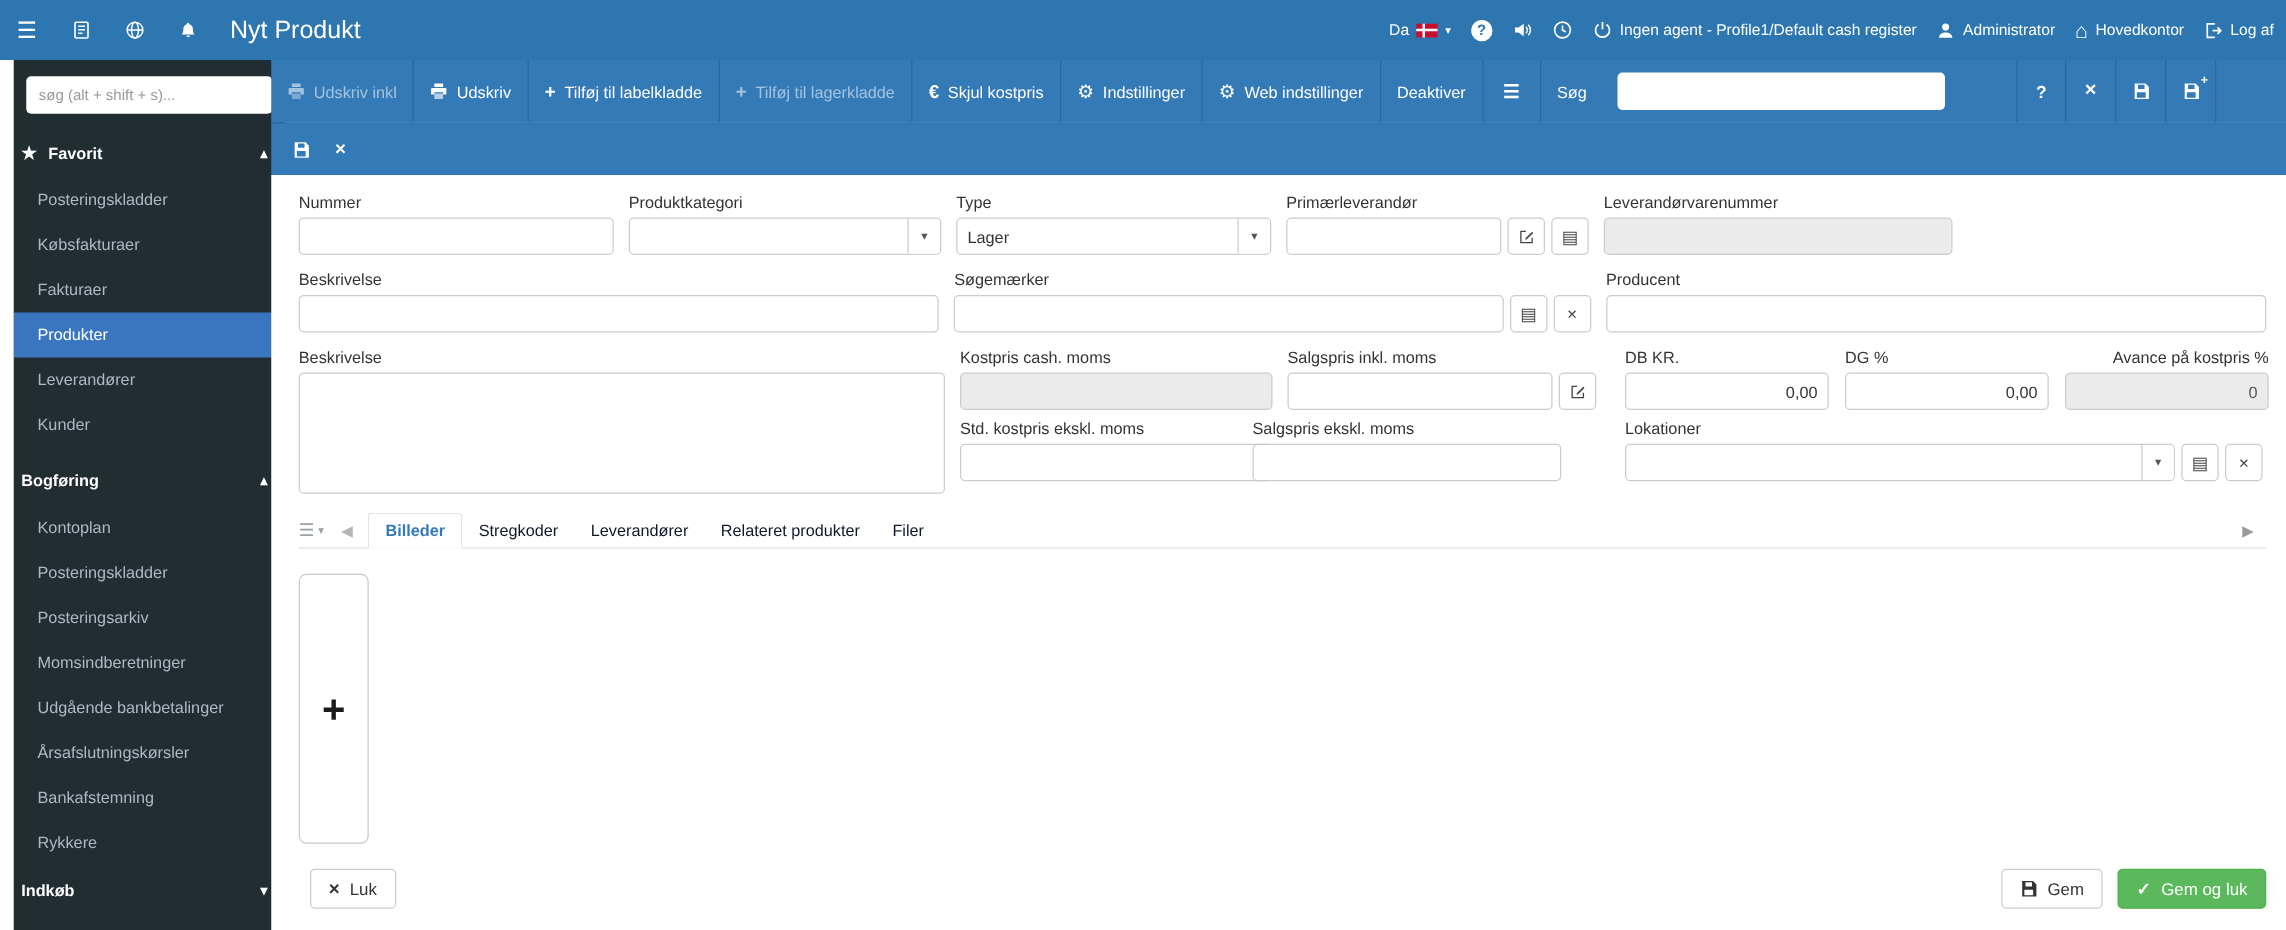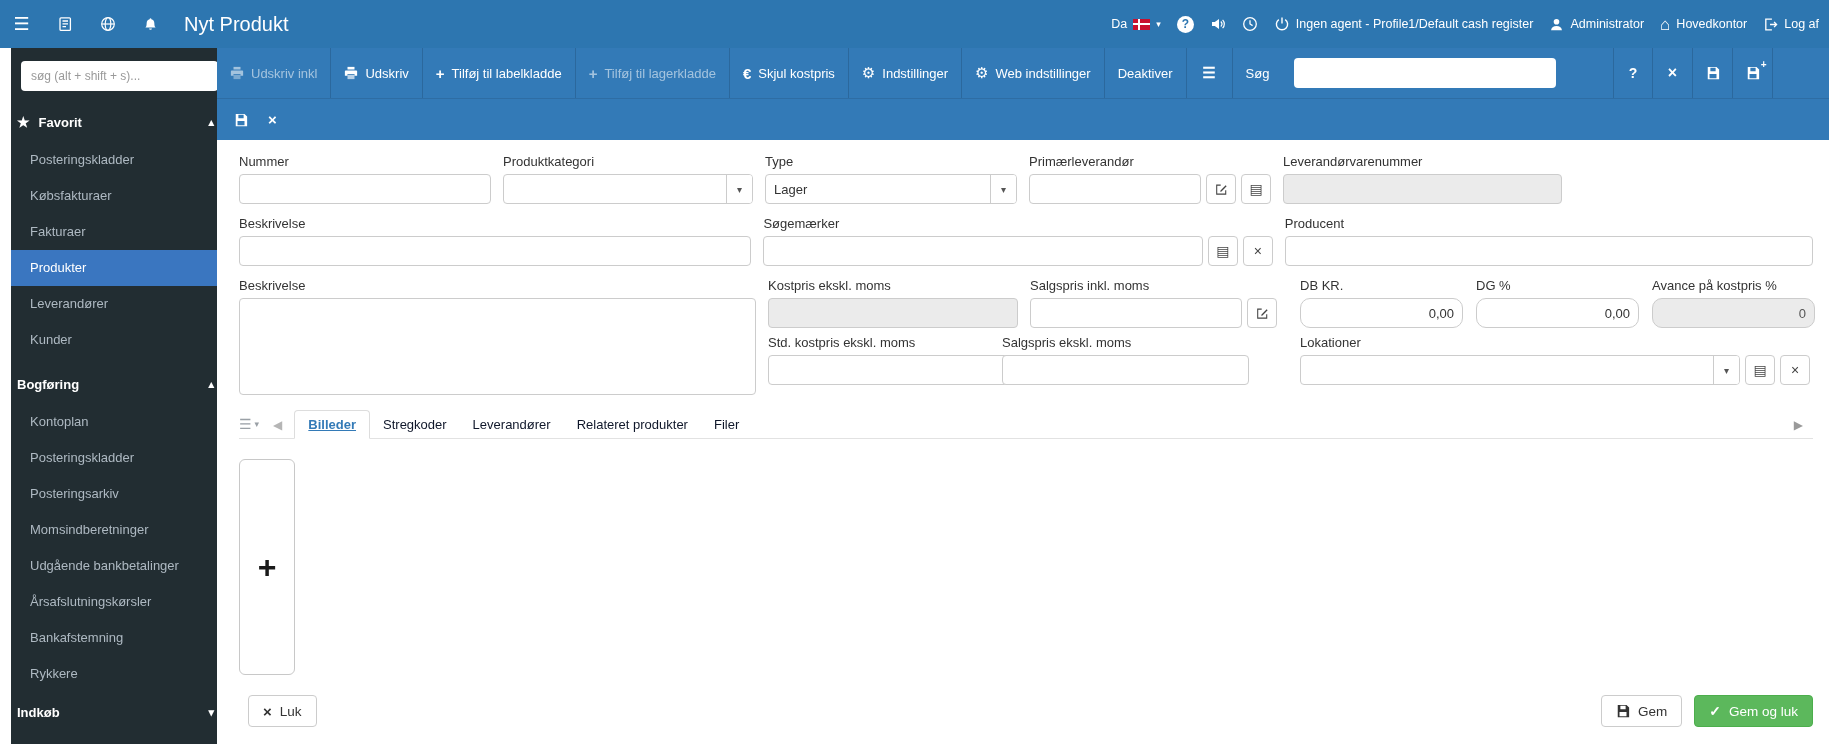--- a/index.html
+++ b/index.html
@@ -50,39 +50,39 @@
   .subbar { height:42px; background:#337ab7; border-top:1px solid #2e6da4; display:flex; align-items:center; gap:20px; padding-left:17px; color:#fff; flex:0 0 auto; }
   .subbar .subic { cursor:pointer; display:flex; align-items:center; font-size:15px; font-weight:bold; }
 
   .content { flex:1; background:#fff; padding:14px 16px 0 22px; position:relative; overflow:hidden; }
 
   .frow { display:flex; margin-bottom:12px; }
   .field { display:flex; flex-direction:column; }
   .field > label { font-size:13px; color:#333; margin-bottom:5px; height:15px; line-height:15px; white-space:nowrap; }
   .inp { height:30px; border:1px solid #ccc; border-radius:4px; padding:0 8px; font-size:13px; color:#333; background:#fff; width:100%; font-family:inherit; }
   .inp:disabled { background:#ebebeb; color:#555; }
-  .num { text-align:right;border-radius:10px; }
+  .num { text-align:right; }
   textarea.inp { height:97px; resize:none; padding-top:6px; }
   .hgroup { display:flex; gap:5px; align-items:center; }
   .btn-sq { width:30px; height:30px; flex:0 0 30px; border:1px solid #ccc; border-radius:4px; background:#fff; display:flex; align-items:center; justify-content:center; color:#444; font-size:14px; cursor:pointer; }
   .combo { display:flex; height:30px; border:1px solid #ccc; border-radius:4px; background:#fff; overflow:hidden; }
   .combo .cval { flex:1; padding:0 8px; display:flex; align-items:center; font-size:13px; color:#333; }
   .combo .ccaret { width:26px; border-left:1px solid #ccc; display:flex; align-items:center; justify-content:center; color:#555; font-size:10px; background:#fff; cursor:pointer; }
 
   .r34 { position:relative; height:120px; margin-bottom:12px; }
   .abs { position:absolute; top:0; }
 
   
   .tabs { display:flex; align-items:flex-end; border-bottom:1px solid #e2e2e2; height:29px; position:relative; padding-right:34px; }
   .tab-tools { display:flex; align-items:center; gap:3px; color:#9aa0a6; padding:0 4px 6px 0; font-size:14px; cursor:pointer; }
   .tab-tools .tt-caret { font-size:9px; }
   .tab-prev { color:#b5b5b5; padding:0 12px 6px 10px; font-size:12px; cursor:pointer; }
   .tab-next { position:absolute; right:10px; bottom:6px; color:#9a9a9a; font-size:12px; cursor:pointer; }
   .tab { padding:6px 13px; font-size:13px; color:#0f172a; cursor:pointer; white-space:nowrap; }
-  .tab.active { background:#fff; border:1px solid #ddd; border-bottom:1px solid #fff; border-radius:4px 4px 0 0; color:#337ab7; font-weight:bold; margin-bottom:-1px;text-decoration:underline; }
+  .tab.active { background:#fff; border:1px solid #ddd; border-bottom:1px solid #fff; border-radius:4px 4px 0 0; color:#337ab7; font-weight:bold; margin-bottom:-1px; }
 
   
   .addbox { margin-top:20px; margin-left:0; width:56px; height:216px; border:1px solid #c8c8c8; border-radius:6px; background:#fff; display:flex; align-items:center; justify-content:center; cursor:pointer; }
   .addbox span { font-size:32px; font-weight:bold; color:#1a1a1a; }
 
   
   .footer { display:flex; align-items:center; margin-top:20px; }
   .btn { height:32px; border-radius:4px; font-size:13.5px; display:flex; align-items:center; gap:8px; padding:0 14px; cursor:pointer; font-family:inherit; }
   .btn-default { background:#fff; border:1px solid #ccc; color:#333; }
   .btn-success { background:#5cb85c; border:1px solid #4cae4c; color:#fff; }
@@ -362,21 +362,21 @@
       </div>
     </div>
 
     <div class="r34">
       <div class="field abs" style="left:0;width:517px;">
         <label>Beskrivelse</label>
         <textarea class="inp" style=""></textarea>
       </div>
 
       <div class="field abs" style="left:529px;width:250px;">
-        <label>Kostpris ekskl. moms</label>
+        <label>Kostpris cash. moms</label>
         <input class="inp" disabled="" style="">
       </div>
       <div class="field abs" style="left:791px;width:247px;">
         <label>Salgspris inkl. moms</label>
         <div class="hgroup">
           <input class="inp" style="flex: 1 1 0%;">
           <span class="btn-sq">
             <svg class="sv13" viewBox="0 0 16 16">
                 <path fill="none" stroke="currentColor" stroke-width="1.3" d="M13.2 8.8v4.9H2.1V2.6H7"></path>
                 <path fill="currentColor" d="M6.8 9.2l6.3-6.3 1.2 1.2-6.3 6.3-1.6.4z"></path>
@@ -385,21 +385,21 @@
         </div>
       </div>
       <div class="field abs" style="left:1061px;width:163px;">
         <label>DB KR.</label>
         <input class="inp num" value="0,00" style="">
       </div>
       <div class="field abs" style="left:1237px;width:163px;">
         <label>DG %</label>
         <input class="inp num" value="0,00" style="">
       </div>
-      <div class="field abs" style="left:1413px;width:163px;">
+      <div class="field abs" style="left:1413px;width:163px;align-items:flex-end;">
         <label>Avance på kostpris %</label>
         <input class="inp num" disabled="" value="0" style="">
       </div>
 
       <div class="field abs" style="left:529px;top:57px;width:250px;">
         <label>Std. kostpris ekskl. moms</label>
         <input class="inp" style="">
       </div>
       <div class="field abs" style="left:763px;top:57px;width:247px;">
         <label>Salgspris ekskl. moms</label>

